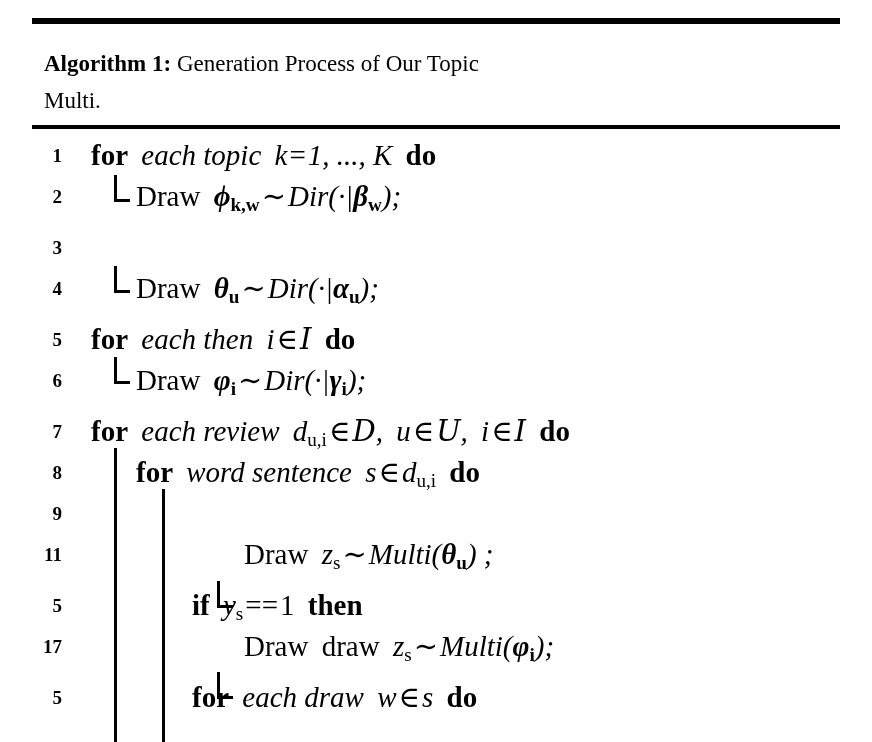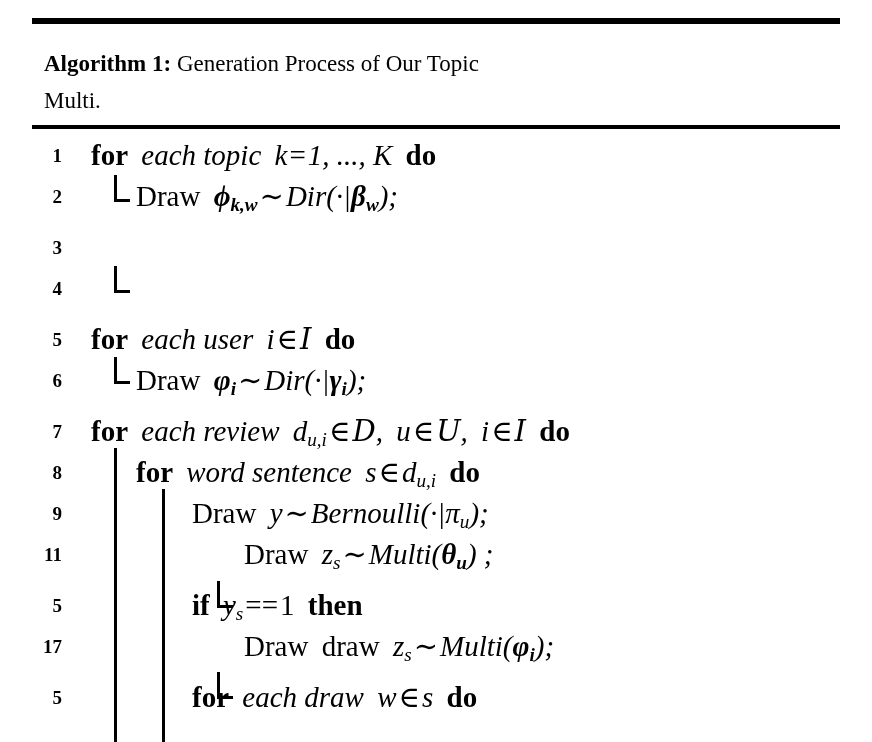--- a/index.html
+++ b/index.html
@@ -99,21 +99,20 @@
     font-style: italic;
   }
   .cal {
     font-style: italic;
     font-family: "DejaVu Serif", "Liberation Serif", serif;
   }
   sub {
     font-size: 0.66em;
     line-height: 0;
     vertical-align: -0.28em;
-    font-style: italic;
   }
   sub.bsub {
     font-weight: bold;
   }
   .op { font-style: normal; padding: 0 2px; }
   .sp { padding: 0 3px; }
 
   
   .bracket {
     position: absolute;
@@ -157,45 +156,45 @@
       <span class="lineno">2</span>
       <span class="code ind1"><span class="mathup">Draw</span><span class="sp"> </span><span class="bsym">ϕ</span><sub class="bsub">k,w</sub><span class="op">∼</span><span class="mathit">Dir</span><span class="mathit">(·|</span><span class="bsym">β</span><sub class="bsub">w</sub><span class="mathit">);</span></span>
     </div>
 
     <div class="line">
       <span class="lineno">3</span>
     </div>
 
     <div class="line gap">
       <span class="lineno">4</span>
+      <span class="code ind1"><span class="mathup">Draw</span><span class="sp"> </span><span class="bsym">θ</span><sub class="bsub">u</sub><span class="op">∼</span><span class="mathit">Dir</span><span class="mathit">(·|</span><span class="bsym">α</span><sub class="bsub">u</sub><span class="mathit">);</span></span>
     </div>
 
     <div class="line">
       <span class="lineno">5</span>
-      <span class="code ind0"><span class="kw">for</span><span class="sp"> </span><span class="it">each user</span><span class="sp"> </span><span class="mathit">i</span><span class="op">∈</span><span class="cal">I</span><span class="sp"> </span><span class="kw">do</span></span>
+      <span class="code ind0"><span class="kw">for</span><span class="sp"> </span><span class="it">each then</span><span class="sp"> </span><span class="mathit">i</span><span class="op">∈</span><span class="cal">I</span><span class="sp"> </span><span class="kw">do</span></span>
     </div>
 
     <div class="line gap">
       <span class="lineno">6</span>
       <span class="code ind1"><span class="mathup">Draw</span><span class="sp"> </span><span class="bsym">φ</span><sub class="bsub">i</sub><span class="op">∼</span><span class="mathit">Dir</span><span class="mathit">(·|</span><span class="bsym">γ</span><sub class="bsub">i</sub><span class="mathit">);</span></span>
     </div>
 
     <div class="line">
       <span class="lineno">7</span>
       <span class="code ind0"><span class="kw">for</span><span class="sp"> </span><span class="it">each review</span><span class="sp"> </span><span class="mathit">d</span><sub>u,i</sub><span class="op">∈</span><span class="cal">D</span><span class="mathit">,</span><span class="sp"> </span><span class="mathit">u</span><span class="op">∈</span><span class="cal">U</span><span class="mathit">,</span><span class="sp"> </span><span class="mathit">i</span><span class="op">∈</span><span class="cal">I</span><span class="sp"> </span><span class="kw">do</span></span>
     </div>
 
     <div class="line">
       <span class="lineno">8</span>
       <span class="code ind1"><span class="kw">for</span><span class="sp"> </span><span class="it">word sentence</span><span class="sp"> </span><span class="mathit">s</span><span class="op">∈</span><span class="mathit">d</span><sub>u,i</sub><span class="sp"> </span><span class="kw">do</span></span>
     </div>
 
     <div class="line">
       <span class="lineno">9</span>
-      <span class="code ind2"><span class="mathup">Draw</span><span class="sp"> </span><span class="mathit">y</span><span class="op">∼</span><span class="mathit">Bernoulli</span><span class="mathit">(·|</span><span class="mathit">π</span><sub>u</sub><span class="mathit">);</span></span>
     </div>
 
 
     <div class="line gap">
       <span class="lineno">11</span>
       <span class="code ind3"><span class="mathup">Draw</span><span class="sp"> </span><span class="mathit">z</span><sub>s</sub><span class="op">∼</span><span class="mathit">Multi</span><span class="mathit">(</span><span class="bsym">θ</span><sub class="bsub">u</sub><span class="mathit">) ;</span></span>
     </div>
 
     <div class="line">
       <span class="lineno">5</span>

